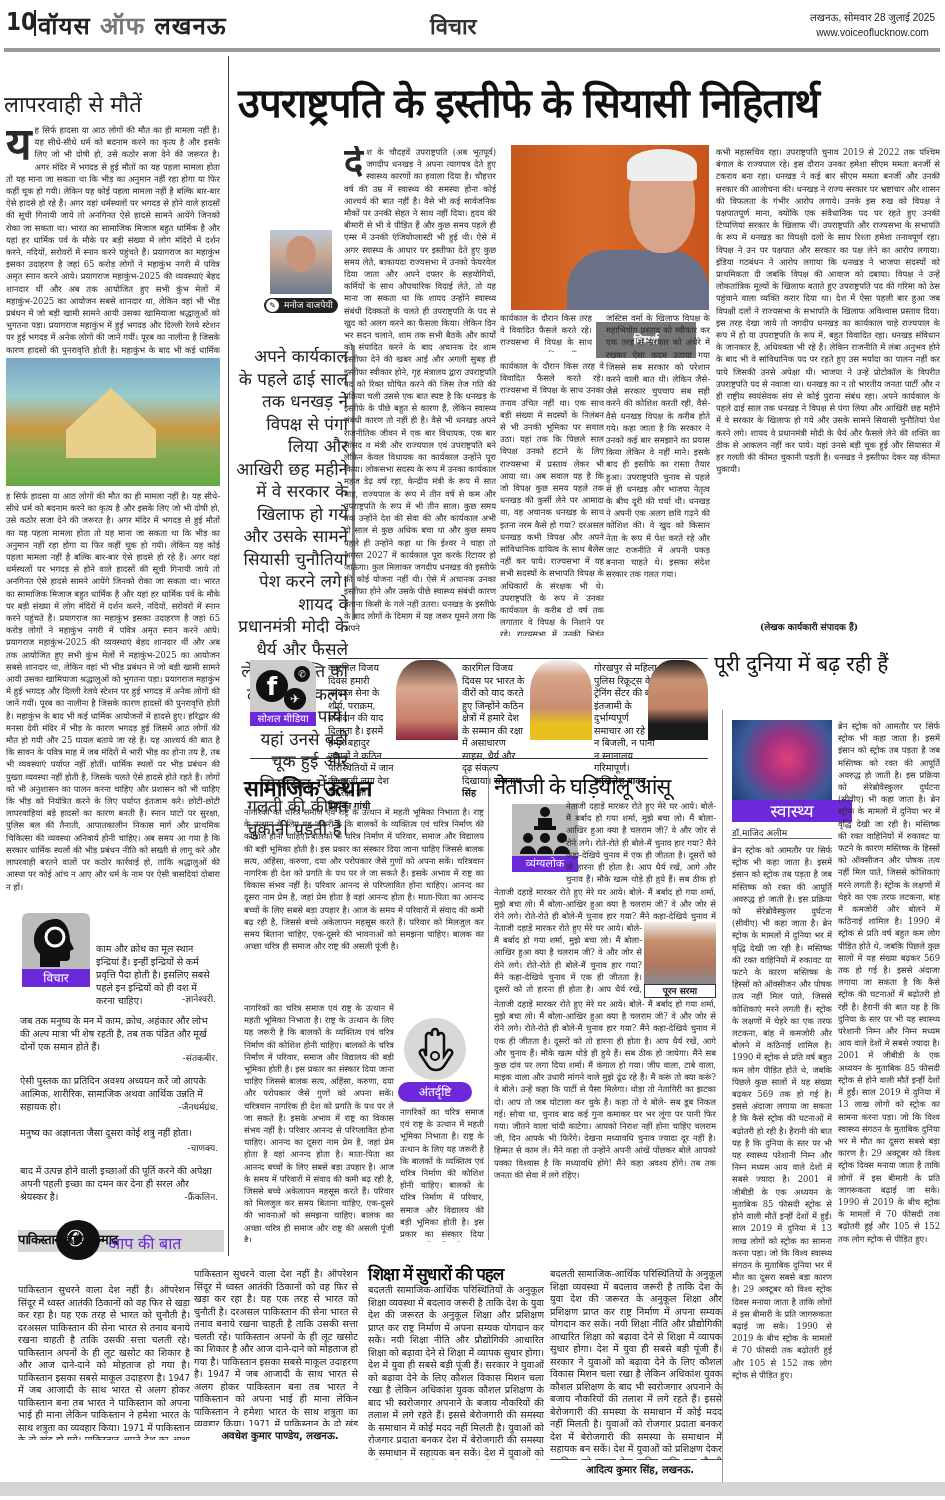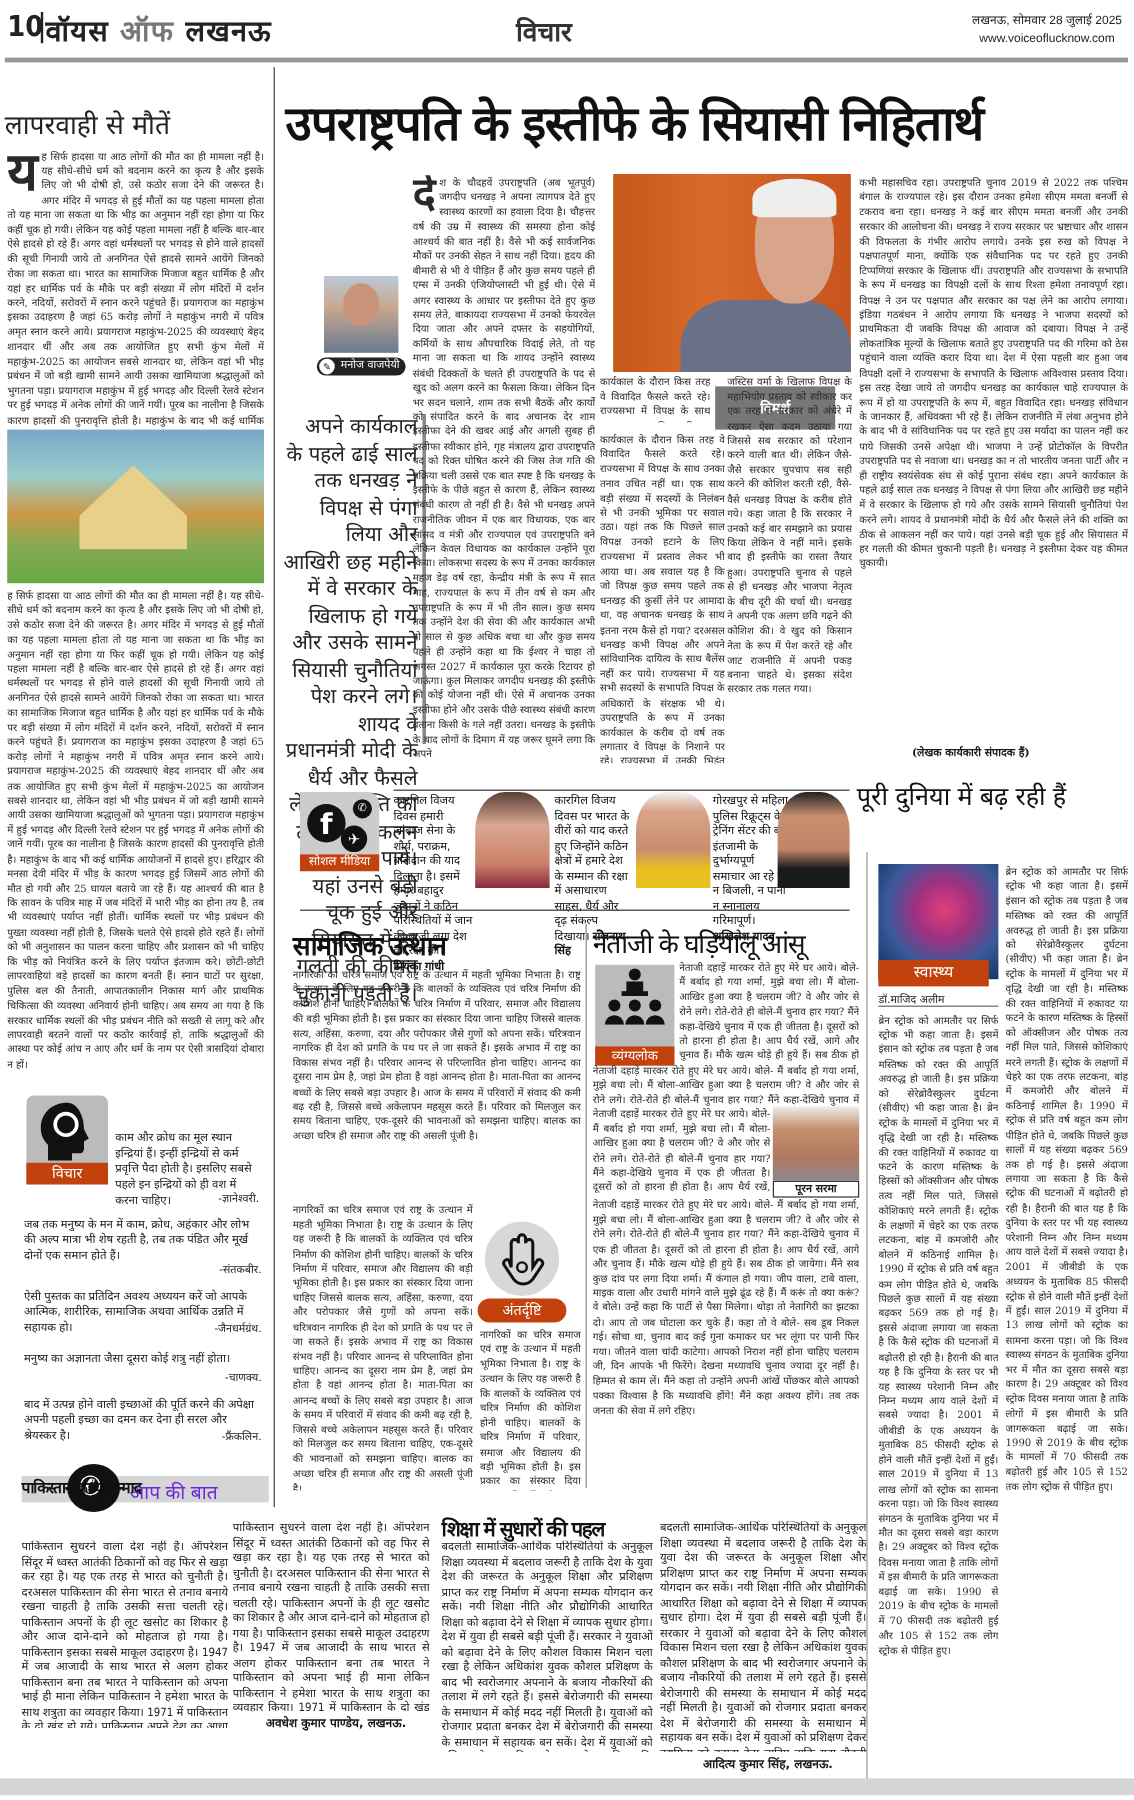--- a/index.html
+++ b/index.html
@@ -14,21 +14,21 @@
 .dateline{right:10px;top:10px;font:10px "Liberation Sans",sans-serif;text-align:center;line-height:15px;color:#222}
 .hrule{left:4px;top:48px;width:936px;height:4px;background:#999}
 .colhead{font:400 22px "DejaVu Sans",sans-serif;color:#222}
 .txt{font:8.4px "DejaVu Serif",serif;line-height:12.2px;text-align:justify;color:#2a2a2a;overflow:hidden}
 .vline{width:1px;background:#444}
 .mainhead{left:238px;top:74px;font:bold 40px "DejaVu Sans Condensed","DejaVu Sans",sans-serif;letter-spacing:-1px;color:#111}
 .dropcap{font:bold 44px "DejaVu Sans",sans-serif;line-height:40px;float:left;margin-right:3px}
 .pull{font:17px "DejaVu Sans",sans-serif;line-height:22.5px;text-align:right;color:#222}
 .photo{background:#888}
 .greylabel{background:#777;color:#fff;text-align:center;font:bold 18px "DejaVu Sans",sans-serif}
-.darklabel{background:#c2410c;color:#fff;text-align:center;font:14px "DejaVu Sans",sans-serif}
+.darklabel{background:#6d28d9;color:#fff;text-align:center;font:14px "DejaVu Sans",sans-serif}
 .secthead{font:bold 22px "DejaVu Sans Condensed","DejaVu Sans",sans-serif;color:#111;letter-spacing:-1px}
 .social-quote{font:9.5px "DejaVu Sans Condensed","DejaVu Sans",sans-serif;line-height:12.5px;color:#111}
 .sub{font:bold 9px "DejaVu Serif",serif}
 .quote{font:9.5px "DejaVu Sans Condensed","DejaVu Sans",sans-serif;line-height:13px;color:#222}
 .attr{font:9px "DejaVu Sans",sans-serif;text-align:right;color:#222}
 .graybar{background:#d5d5d5}
 .ytxt{font:9.5px "DejaVu Sans Condensed","DejaVu Sans",sans-serif;line-height:12.5px;text-align:justify;color:#222;overflow:hidden}
 .sign{font:bold 10px "DejaVu Sans",sans-serif;text-align:center}
 </style>
 </head>
@@ -125,42 +125,42 @@
 <div class="abs social-quote" style="left:594px;top:662px;width:64px">
   <span>गोरखपुर से महिला पुलिस रिक्रूट्स के ट्रेनिंग सेंटर की बद इंतजामी के दुर्भाग्यपूर्ण समाचार आ रहे हैं। न बिजली, न पानी न स्नानालय गरिमापूर्ण।</span> <b>अखिलेश यादव</b>
 </div>
 <div class="abs" style="left:648px;top:660px;width:60px;height:80px;background:linear-gradient(180deg,#222 0%,#c79070 25%,#c28468 60%,#1a1a1a 80%,#1a1a1a 100%);border-radius:40% 40% 0 0"></div>
 <div class="abs" style="left:250px;top:758px;width:458px;height:1px;background:#333"></div>
 
 <div class="abs" style="left:714px;top:650px;width:226px;font:21px 'DejaVu Sans Condensed','DejaVu Sans',sans-serif;text-align:left;line-height:28px;color:#111">
   <div>पूरी दुनिया में बढ़ रही हैं</div>
 </div>
 <div class="abs photo" style="left:732px;top:720px;width:100px;height:96px;background:radial-gradient(circle at 55% 40%,#e0407a 0%,#a03080 30%,#3a5a9a 60%,#0a2a5a 100%)"></div>
-<div class="abs darklabel" style="left:732px;top:800px;width:92px;height:22px;line-height:22px;font-size:13px">स्वास्थ्य</div>
+<div class="abs darklabel" style="left:732px;top:800px;width:120px;height:22px;line-height:22px;font-size:17px">स्वास्थ्य</div>
 <div class="abs" style="left:732px;top:826px;font:9px 'DejaVu Sans',sans-serif">डॉ.माजिद अलीम</div>
 <div class="abs" style="left:732px;top:838px;width:100px;height:1px;background:#666"></div>
 <div class="abs txt" style="left:732px;top:844px;width:100px;height:650px"><span>ब्रेन स्ट्रोक को आमतौर पर सिर्फ स्ट्रोक भी कहा जाता है। इसमें इंसान को स्ट्रोक तब पड़ता है जब मस्तिष्क को रक्त की आपूर्ति अवरुद्ध हो जाती है। इस प्रक्रिया को सेरेब्रोवैस्कुलर दुर्घटना (सीवीए) भी कहा जाता है। ब्रेन स्ट्रोक के मामलों में दुनिया भर में वृद्धि देखी जा रही है। मस्तिष्क की रक्त वाहिनियों में रुकावट या फटने के कारण मस्तिष्क के हिस्सों को ऑक्सीजन और पोषक तत्व नहीं मिल पाते, जिससे कोशिकाएं मरने लगती हैं। स्ट्रोक के लक्षणों में चेहरे का एक तरफ लटकना, बांह में कमजोरी और बोलने में कठिनाई शामिल है। 1990 में स्ट्रोक से प्रति वर्ष बहुत कम लोग पीड़ित होते थे, जबकि पिछले कुछ सालों में यह संख्या बढ़कर 569 तक हो गई है। इससे अंदाजा लगाया जा सकता है कि कैसे स्ट्रोक की घटनाओं में बढ़ोतरी हो रही है। हैरानी की बात यह है कि दुनिया के स्तर पर भी यह स्वास्थ्य परेशानी निम्न और निम्न मध्यम आय वाले देशों में सबसे ज्यादा है। 2001 में जीबीडी के एक अध्ययन के मुताबिक 85 फीसदी स्ट्रोक से होने वाली मौतें इन्हीं देशों में हुईं। साल 2019 में दुनिया में 13 लाख लोगों को स्ट्रोक का सामना करना पड़ा। जो कि विश्व स्वास्थ्य संगठन के मुताबिक दुनिया भर में मौत का दूसरा सबसे बड़ा कारण है। 29 अक्टूबर को विश्व स्ट्रोक दिवस मनाया जाता है ताकि लोगों में इस बीमारी के प्रति जागरूकता बढ़ाई जा सके। 1990 से 2019 के बीच स्ट्रोक के मामलों में 70 फीसदी तक बढ़ोतरी हुई और 105 से 152 तक लोग स्ट्रोक से पीड़ित हुए।</span></div>
 <div class="abs txt" style="left:838px;top:720px;width:102px;height:774px"><span>ब्रेन स्ट्रोक को आमतौर पर सिर्फ स्ट्रोक भी कहा जाता है। इसमें इंसान को स्ट्रोक तब पड़ता है जब मस्तिष्क को रक्त की आपूर्ति अवरुद्ध हो जाती है। इस प्रक्रिया को सेरेब्रोवैस्कुलर दुर्घटना (सीवीए) भी कहा जाता है। ब्रेन स्ट्रोक के मामलों में दुनिया भर में वृद्धि देखी जा रही है। मस्तिष्क की रक्त वाहिनियों में रुकावट या फटने के कारण मस्तिष्क के हिस्सों को ऑक्सीजन और पोषक तत्व नहीं मिल पाते, जिससे कोशिकाएं मरने लगती हैं। स्ट्रोक के लक्षणों में चेहरे का एक तरफ लटकना, बांह में कमजोरी और बोलने में कठिनाई शामिल है। 1990 में स्ट्रोक से प्रति वर्ष बहुत कम लोग पीड़ित होते थे, जबकि पिछले कुछ सालों में यह संख्या बढ़कर 569 तक हो गई है। इससे अंदाजा लगाया जा सकता है कि कैसे स्ट्रोक की घटनाओं में बढ़ोतरी हो रही है। हैरानी की बात यह है कि दुनिया के स्तर पर भी यह स्वास्थ्य परेशानी निम्न और निम्न मध्यम आय वाले देशों में सबसे ज्यादा है। 2001 में जीबीडी के एक अध्ययन के मुताबिक 85 फीसदी स्ट्रोक से होने वाली मौतें इन्हीं देशों में हुईं। साल 2019 में दुनिया में 13 लाख लोगों को स्ट्रोक का सामना करना पड़ा। जो कि विश्व स्वास्थ्य संगठन के मुताबिक दुनिया भर में मौत का दूसरा सबसे बड़ा कारण है। 29 अक्टूबर को विश्व स्ट्रोक दिवस मनाया जाता है ताकि लोगों में इस बीमारी के प्रति जागरूकता बढ़ाई जा सके। 1990 से 2019 के बीच स्ट्रोक के मामलों में 70 फीसदी तक बढ़ोतरी हुई और 105 से 152 तक लोग स्ट्रोक से पीड़ित हुए।</span></div>
 <div class="abs vline" style="left:722px;top:710px;height:784px;background:#999"></div>
 
 <div class="abs secthead" style="left:244px;top:772px">सामाजिक उत्थान</div>
 <div class="abs txt" style="left:244px;top:806px;width:240px;height:195px"><span>नागरिकों का चरित्र समाज एवं राष्ट्र के उत्थान में महती भूमिका निभाता है। राष्ट्र के उत्थान के लिए यह जरूरी है कि बालकों के व्यक्तित्व एवं चरित्र निर्माण की कोशिश होनी चाहिए। बालकों के चरित्र निर्माण में परिवार, समाज और विद्यालय की बड़ी भूमिका होती है। इस प्रकार का संस्कार दिया जाना चाहिए जिससे बालक सत्य, अहिंसा, करुणा, दया और परोपकार जैसे गुणों को अपना सकें। चरित्रवान नागरिक ही देश को प्रगति के पथ पर ले जा सकते हैं। इसके अभाव में राष्ट्र का विकास संभव नहीं है। परिवार आनन्द से परिप्लावित होना चाहिए। आनन्द का दूसरा नाम प्रेम है, जहां प्रेम होता है वहां आनन्द होता है। माता-पिता का आनन्द बच्चों के लिए सबसे बड़ा उपहार है। आज के समय में परिवारों में संवाद की कमी बढ़ रही है, जिससे बच्चे अकेलापन महसूस करते हैं। परिवार को मिलजुल कर समय बिताना चाहिए, एक-दूसरे की भावनाओं को समझना चाहिए। बालक का अच्छा चरित्र ही समाज और राष्ट्र की असली पूंजी है।</span></div>
 <div class="abs txt" style="left:244px;top:1002px;width:150px;height:240px"><span>नागरिकों का चरित्र समाज एवं राष्ट्र के उत्थान में महती भूमिका निभाता है। राष्ट्र के उत्थान के लिए यह जरूरी है कि बालकों के व्यक्तित्व एवं चरित्र निर्माण की कोशिश होनी चाहिए। बालकों के चरित्र निर्माण में परिवार, समाज और विद्यालय की बड़ी भूमिका होती है। इस प्रकार का संस्कार दिया जाना चाहिए जिससे बालक सत्य, अहिंसा, करुणा, दया और परोपकार जैसे गुणों को अपना सकें। चरित्रवान नागरिक ही देश को प्रगति के पथ पर ले जा सकते हैं। इसके अभाव में राष्ट्र का विकास संभव नहीं है। परिवार आनन्द से परिप्लावित होना चाहिए। आनन्द का दूसरा नाम प्रेम है, जहां प्रेम होता है वहां आनन्द होता है। माता-पिता का आनन्द बच्चों के लिए सबसे बड़ा उपहार है। आज के समय में परिवारों में संवाद की कमी बढ़ रही है, जिससे बच्चे अकेलापन महसूस करते हैं। परिवार को मिलजुल कर समय बिताना चाहिए, एक-दूसरे की भावनाओं को समझना चाहिए। बालक का अच्छा चरित्र ही समाज और राष्ट्र की असली पूंजी है।</span></div>
 <div class="abs" style="left:404px;top:1018px;width:62px;height:62px;border-radius:50%;background:#d8d8d8">
   <svg width="62" height="62" viewBox="0 0 62 62">
     <path d="M22 38 V18 a3 3 0 0 1 6 0 V14 a3 3 0 0 1 6 0 V18 a3 3 0 0 1 6 0 V38 l4 -6 a3 3 0 0 1 4 4 l-8 12 a10 10 0 0 1 -16 0 l-8 -12 a3 3 0 0 1 4 -4 z" fill="none" stroke="#111" stroke-width="2.5"></path>
     <circle cx="31" cy="38" r="4" fill="none" stroke="#111" stroke-width="2"></circle>
   </svg>
 </div>
 <div class="abs darklabel" style="left:398px;top:1082px;width:74px;height:20px;line-height:20px;font-size:12px;border-radius:10px">अंतर्दृष्टि</div>
 <div class="abs txt" style="left:400px;top:1106px;width:84px;height:136px"><span>नागरिकों का चरित्र समाज एवं राष्ट्र के उत्थान में महती भूमिका निभाता है। राष्ट्र के उत्थान के लिए यह जरूरी है कि बालकों के व्यक्तित्व एवं चरित्र निर्माण की कोशिश होनी चाहिए। बालकों के चरित्र निर्माण में परिवार, समाज और विद्यालय की बड़ी भूमिका होती है। इस प्रकार का संस्कार दिया जाना चाहिए जिससे बालक सत्य, अहिंसा, करुणा, दया और परोपकार जैसे गुणों को अपना सकें। चरित्रवान नागरिक ही देश को प्रगति के पथ पर ले जा सकते हैं। इसके अभाव में राष्ट्र का विकास संभव नहीं है। परिवार आनन्द से परिप्लावित होना चाहिए। आनन्द का दूसरा नाम प्रेम है, जहां प्रेम होता है वहां आनन्द होता है। माता-पिता का आनन्द बच्चों के लिए सबसे बड़ा उपहार है। आज के समय में परिवारों में संवाद की कमी बढ़ रही है, जिससे बच्चे अकेलापन महसूस करते हैं। परिवार को मिलजुल कर समय बिताना चाहिए, एक-दूसरे की भावनाओं को समझना चाहिए। बालक का अच्छा चरित्र ही समाज और राष्ट्र की असली पूंजी है।</span></div>
 <div class="abs vline" style="left:488px;top:770px;height:470px;background:#888"></div>
 
 <div class="abs" style="left:494px;top:770px;font:22px 'DejaVu Sans Condensed','DejaVu Sans',sans-serif;color:#111;letter-spacing:-1px">नेताजी के घड़ियालू आंसू</div>
-<div class="abs" style="left:496px;top:804px;width:66px;height:84px;background:#bbb">
+<div class="abs" style="left:512px;top:804px;width:66px;height:68px;background:#bbb">
   <svg width="66" height="50" viewBox="0 0 66 50">
     <circle cx="33" cy="8" r="5" fill="#111"></circle>
     <path d="M26 14 h14 v10 h-14 z" fill="#111"></path>
     <rect x="22" y="22" width="22" height="4" fill="#111"></rect>
     <circle cx="16" cy="34" r="5" fill="#111"></circle>
       <circle cx="33" cy="34" r="5" fill="#111"></circle>
       <circle cx="50" cy="34" r="5" fill="#111"></circle>
     <path d="M8 50 a8 8 0 0 1 16 0 z M25 50 a8 8 0 0 1 16 0 z M42 50 a8 8 0 0 1 16 0 z" fill="#111"></path>
   </svg>
   <div class="abs darklabel" style="left:0;bottom:0;width:66px;height:16px;line-height:16px;font-size:11px">व्यंग्यलोक</div>

